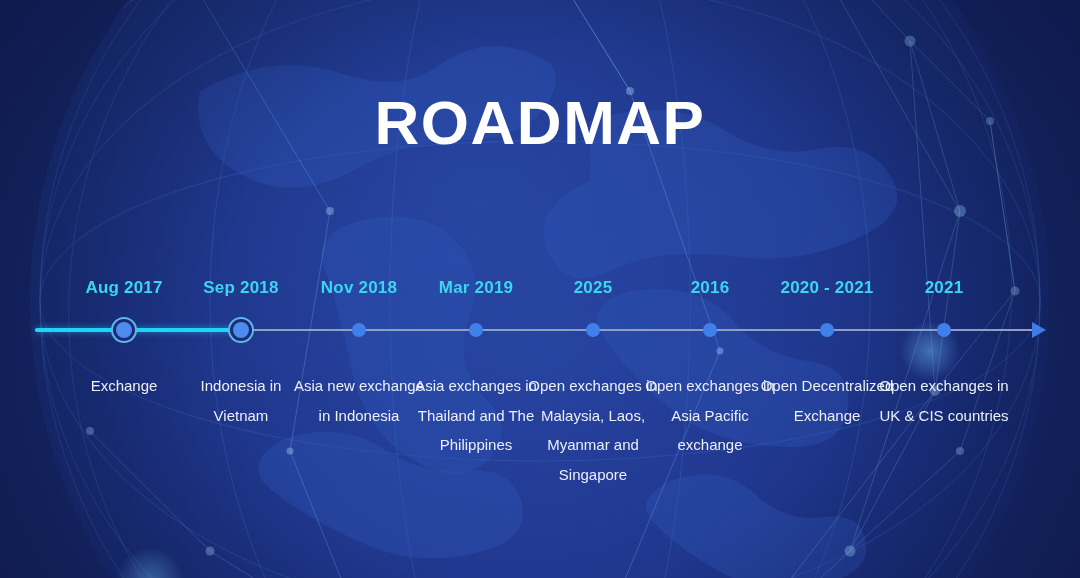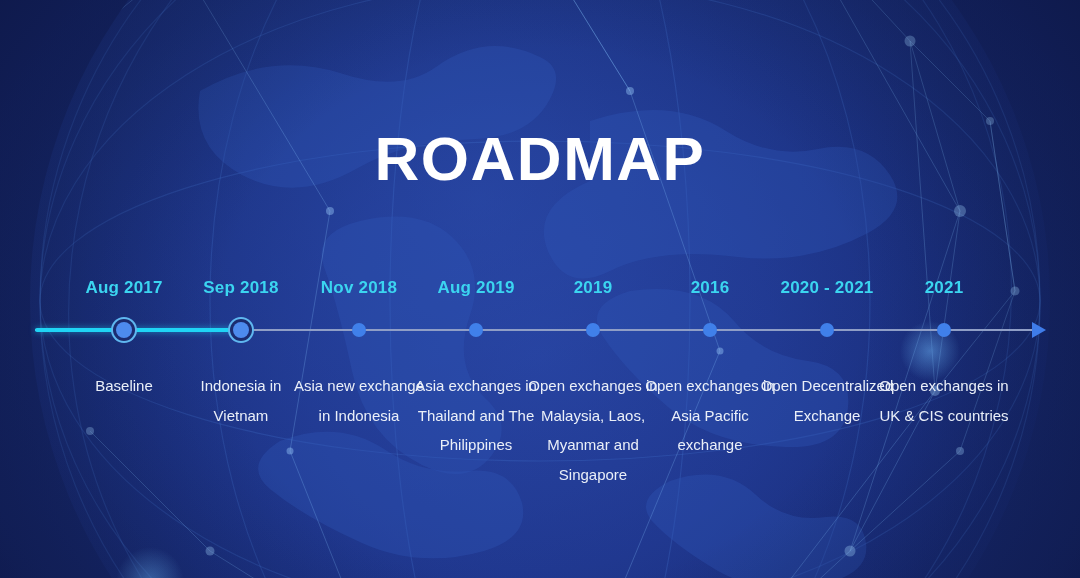--- a/index.html
+++ b/index.html
@@ -55,21 +55,20 @@
     position: absolute;
     top: 92px;
     left: 0;
     width: 100%;
     text-align: center;
     color: #ffffff;
     font-size: 62px;
     font-weight: bold;
     letter-spacing: 1.5px;
     line-height: 1;
-    margin-top: 36px;
   }
 
   
   .timeline {
     position: absolute;
     left: 0;
     top: 0;
     width: 1080px;
     height: 406px;
     border-radius: 29px;
@@ -237,43 +236,43 @@
   <div class="title">ROADMAP</div>
 
   <div class="timeline">
     <div class="axis-line" style="width: 1005px;"></div>
     <div class="axis-progress" style="width: 206px;"></div>
     <div class="axis-arrow"></div>
 
     <div class="milestone" style="left:124px">
       <div class="ms-date">Aug 2017</div>
       <div class="ms-dot ring"></div>
-      <div class="ms-desc">Baseline</div>
+      <div class="ms-desc">Exchange</div>
     </div>
 
     <div class="milestone" style="left:241px">
       <div class="ms-date">Sep 2018</div>
       <div class="ms-dot ring"></div>
       <div class="ms-desc">Indonesia in Vietnam</div>
     </div>
 
     <div class="milestone" style="left:359px">
       <div class="ms-date">Nov 2018</div>
       <div class="ms-dot"></div>
       <div class="ms-desc">Asia new exchange in Indonesia</div>
     </div>
 
     <div class="milestone" style="left:476px">
-      <div class="ms-date">Aug 2019</div>
+      <div class="ms-date">Mar 2019</div>
       <div class="ms-dot"></div>
       <div class="ms-desc">Asia exchanges in Thailand and The Philippines</div>
     </div>
 
     <div class="milestone" style="left:593px">
-      <div class="ms-date">2019</div>
+      <div class="ms-date">2025</div>
       <div class="ms-dot"></div>
       <div class="ms-desc">Open exchanges in Malaysia, Laos, Myanmar and Singapore</div>
     </div>
 
     <div class="milestone" style="left:710px">
       <div class="ms-date">2016</div>
       <div class="ms-dot"></div>
       <div class="ms-desc">Open exchanges in Asia Pacific exchange</div>
     </div>
 

